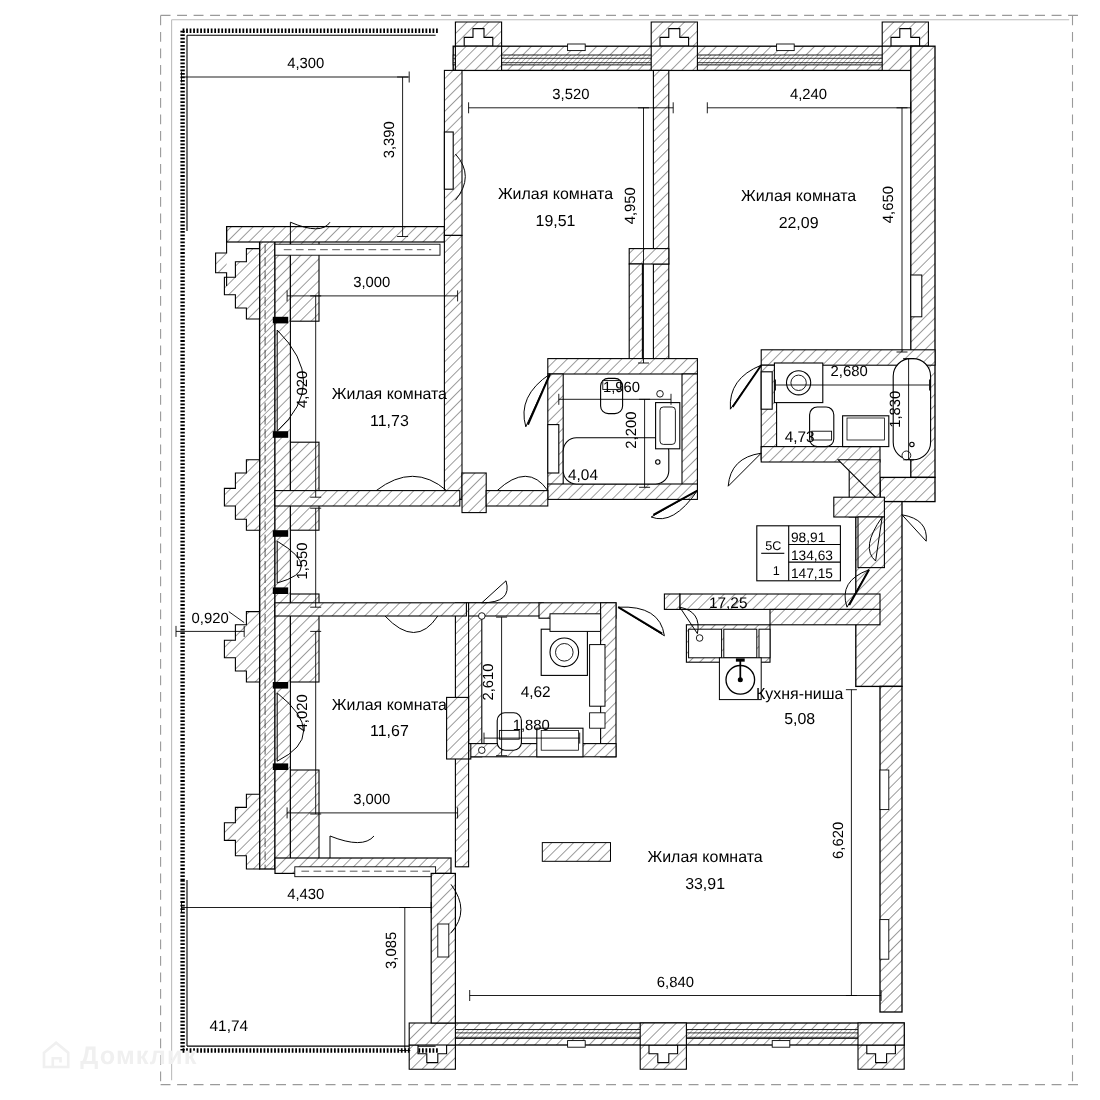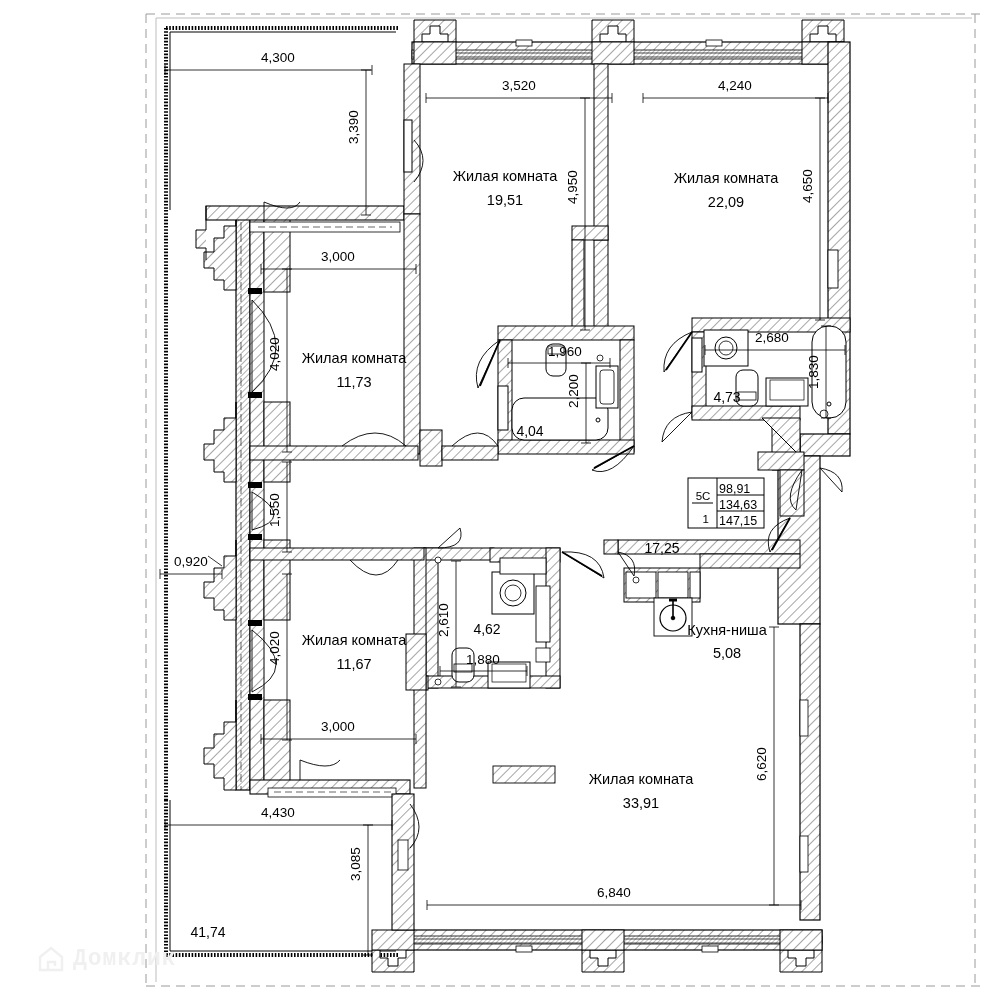--- a/index.html
+++ b/index.html
@@ -4,21 +4,21 @@
 <title>Floor Plan</title>
 <style>
   html,body{margin:0;padding:0;background:#ffffff;}
   body{width:1000px;height:1000px;overflow:hidden;
        font-family:"Liberation Sans","DejaVu Sans",sans-serif;}
   #stage{position:relative;width:1000px;height:1000px;background:#fff;}
   #plan{position:absolute;left:0;top:0;width:1000px;height:1000px;}
   .wm{position:absolute;left:36px;top:944px;display:flex;align-items:center;
       gap:7px;opacity:1;pointer-events:none;}
   .wm-txt{font-size:23px;font-weight:bold;color:#f0f0f0;letter-spacing:1px;
-          font-family:Liberation Mono, monospace;}
+          font-family:Liberation Sans, sans-serif;}
   svg text{font-family:"Liberation Sans","DejaVu Sans",sans-serif;fill:#000;}
 </style>
 </head>
 <body>
 
 <div id="stage">
 
   <svg id="plan" viewBox="0 0 1000 1000">
     <defs>
       <pattern id="hatch" width="7" height="7" patternTransform="rotate(45)" patternUnits="userSpaceOnUse">

